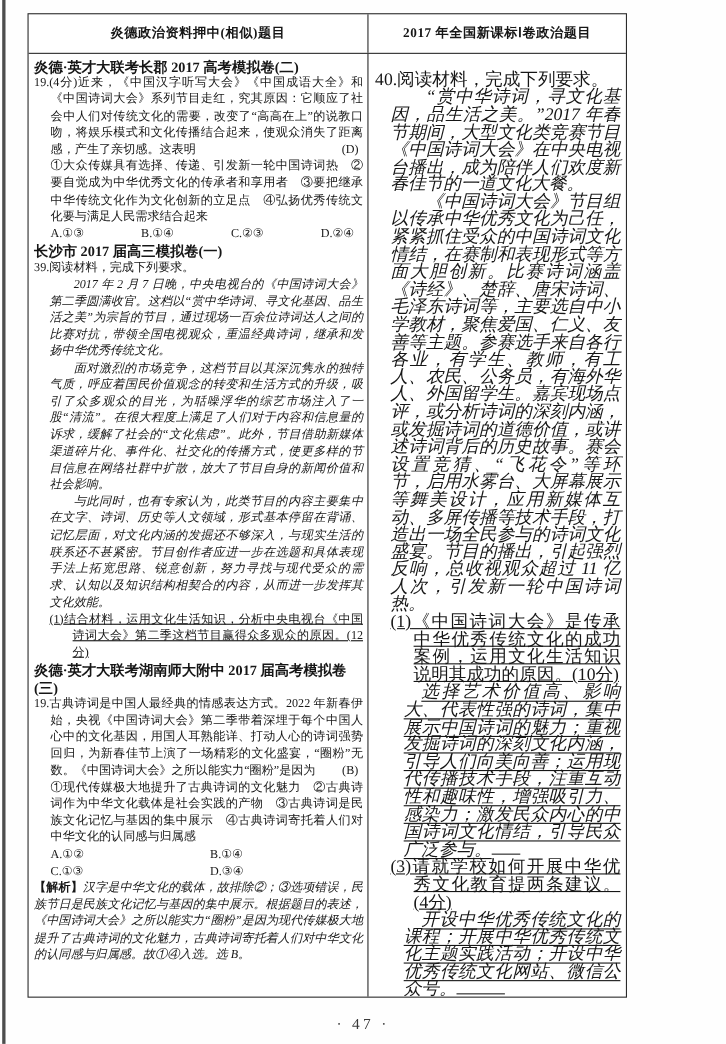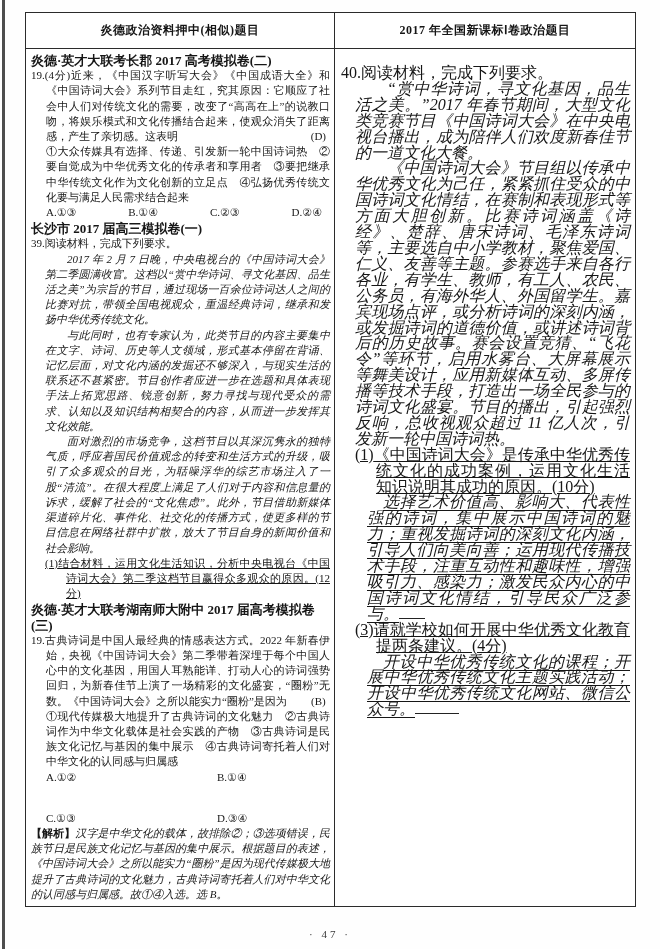--- a/index.html
+++ b/index.html
@@ -6,59 +6,59 @@
   html,body { margin:0; padding:0; }
   body {
     width:660px; height:949px; background:#ffffff;
     font-family:"Liberation Serif", serif; color:#161616;
     -webkit-font-smoothing:antialiased;
   }
   .page { position:relative; width:660px; height:949px; background:#fefefe; overflow:hidden; }
   .scan-edge { position:absolute; left:2px; top:0; width:2.5px; height:949px; background:#2e2e2e; opacity:.85; }
 
   .sheet {
-    position:absolute; left:25px; top:12px; width:611px; height:895px;
+    position:absolute; left:25px; top:12px; width:545px; height:895px;
     border:1.5px solid #2b2b2b; background:#fff;
     display:flex; flex-direction:column;
   }
   .hdr { flex:0 0 36px; display:flex; border-bottom:1.5px solid #2b2b2b; }
   .hdr-cell { display:flex; align-items:center; justify-content:center; font-weight:bold; font-size:12px; letter-spacing:.5px; }
   .hdr-cell.l { width:309px; border-right:1.5px solid #2b2b2b; }
   .hdr-cell.r { flex:1; }
 
   .cols { flex:1; display:flex; min-height:0; }
   .col { overflow:hidden; }
   .col.l { width:309px; border-right:1.5px solid #2b2b2b; padding:3px 4px 0 5px;
            font-size:11px; line-height:15.2px; }
   .col.r { flex:1; padding:3px 5px 0 6px; font-size:16px; line-height:15.9px; }
 
   p { margin:0; }
   .head { font-size:13px; font-weight:bold; margin-top:1px; }
   .q { padding-left:15px; text-indent:-15px; text-align:justify; }
   .q-r { padding-left:16px; text-indent:-16px; text-align:justify; }
   .opts { margin-left:15px; text-align:justify; }
   .choices-row { margin-left:15px; display:flex; justify-content:space-between; padding-right:8px; }
-  .choices-grid { margin-left:15px; display:grid; grid-template-columns:145px auto;gap:26px; }
+  .choices-grid { margin-left:15px; display:grid; grid-template-columns:145px auto; }
   .kai { margin-left:14px; text-indent:2em; text-align:justify; font-style:italic; }
   .sub { margin-left:14px; padding-left:21px; text-indent:-21px; text-align:justify;text-decoration:underline; }
   .fill {
     margin-left:20px; text-indent:1em; text-align:justify; font-style:italic;
     text-decoration:underline; text-underline-offset:3px; text-decoration-thickness:.8px;
   }
   .col.r .fill { margin-left:26px; }
   .tail { display:inline-block; border-bottom:.9px solid #222; height:12px; vertical-align:baseline; }
   .tail.w1 { width:26px; } .tail.w2 { width:44px; }
   .ans-letter { float:right; margin-right:4px; }
   .jiexi { text-align:justify; }
   .jiexi .lbl { font-weight:bold; font-style:normal; }
   .jiexi .txt { font-style:italic; }
   .mt { margin-top:13px; }
   .pageno {
     position:absolute; left:0; bottom:9px; width:100%;
-    text-align:center; font-size:11px; color:#3a3a3a; letter-spacing:3px;
+    text-align:center; font-size:14px; color:#3a3a3a; letter-spacing:3px;
   }
 </style>
 </head>
 <body>
 
 <div class="page">
   <div class="scan-edge"></div>
 
   <div class="sheet">
     <div class="hdr">
@@ -75,22 +75,22 @@
         <div class="choices-row">
           <span>A.①③</span>
           <span>B.①④</span>
           <span>C.②③</span>
           <span>D.②④</span>
         </div>
 
         <p class="head">长沙市 2017 届高三模拟卷(一)</p>
         <p class="q"><span>39.</span><span>阅读材料，完成下列要求。</span></p>
         <p class="kai">2017 年 2 月 7 日晚，中央电视台的《中国诗词大会》第二季圆满收官。这档以“赏中华诗词、寻文化基因、品生活之美”为宗旨的节目，通过现场一百余位诗词达人之间的比赛对抗，带领全国电视观众，重温经典诗词，继承和发扬中华优秀传统文化。</p>
+        <p class="kai">面对激烈的市场竞争，这档节目以其深沉隽永的独特气质，呼应着国民价值观念的转变和生活方式的升级，吸引了众多观众的目光，为聒噪浮华的综艺市场注入了一股“清流”。在很大程度上满足了人们对于内容和信息量的诉求，缓解了社会的“文化焦虑”。此外，节目借助新媒体渠道碎片化、事件化、社交化的传播方式，使更多样的节目信息在网络社群中扩散，放大了节目自身的新闻价值和社会影响。</p>
         <p class="kai">与此同时，也有专家认为，此类节目的内容主要集中在文字、诗词、历史等人文领域，形式基本停留在背诵、记忆层面，对文化内涵的发掘还不够深入，与现实生活的联系还不甚紧密。节目创作者应进一步在选题和具体表现手法上拓宽思路、锐意创新，努力寻找与现代受众的需求、认知以及知识结构相契合的内容，从而进一步发挥其文化效能。</p>
-        <p class="kai">面对激烈的市场竞争，这档节目以其深沉隽永的独特气质，呼应着国民价值观念的转变和生活方式的升级，吸引了众多观众的目光，为聒噪浮华的综艺市场注入了一股“清流”。在很大程度上满足了人们对于内容和信息量的诉求，缓解了社会的“文化焦虑”。此外，节目借助新媒体渠道碎片化、事件化、社交化的传播方式，使更多样的节目信息在网络社群中扩散，放大了节目自身的新闻价值和社会影响。</p>
         <p class="sub"><span>(1)</span><span>结合材料，运用文化生活知识，分析中央电视台《中国诗词大会》第二季这档节目赢得众多观众的原因。(12分)</span></p>
 
         <p class="head">炎德·英才大联考湖南师大附中 2017 届高考模拟卷(三)</p>
         <p class="q"><span>19.</span><span>古典诗词是中国人最经典的情感表达方式。2022 年新春伊始，央视《中国诗词大会》第二季带着深埋于每个中国人心中的文化基因，用国人耳熟能详、打动人心的诗词强势回归，为新春佳节上演了一场精彩的文化盛宴，“圈粉”无数。《中国诗词大会》之所以能实力“圈粉”是因为</span><span class="ans-letter">(B)</span></p>
         <p class="opts">①现代传媒极大地提升了古典诗词的文化魅力　②古典诗词作为中华文化载体是社会实践的产物　③古典诗词是民族文化记忆与基因的集中展示　④古典诗词寄托着人们对中华文化的认同感与归属感</p>
         <div class="choices-grid">
           <span>A.①②</span>
           <span>B.①④</span>
           <span>C.①③</span>
           <span>D.③④</span>

